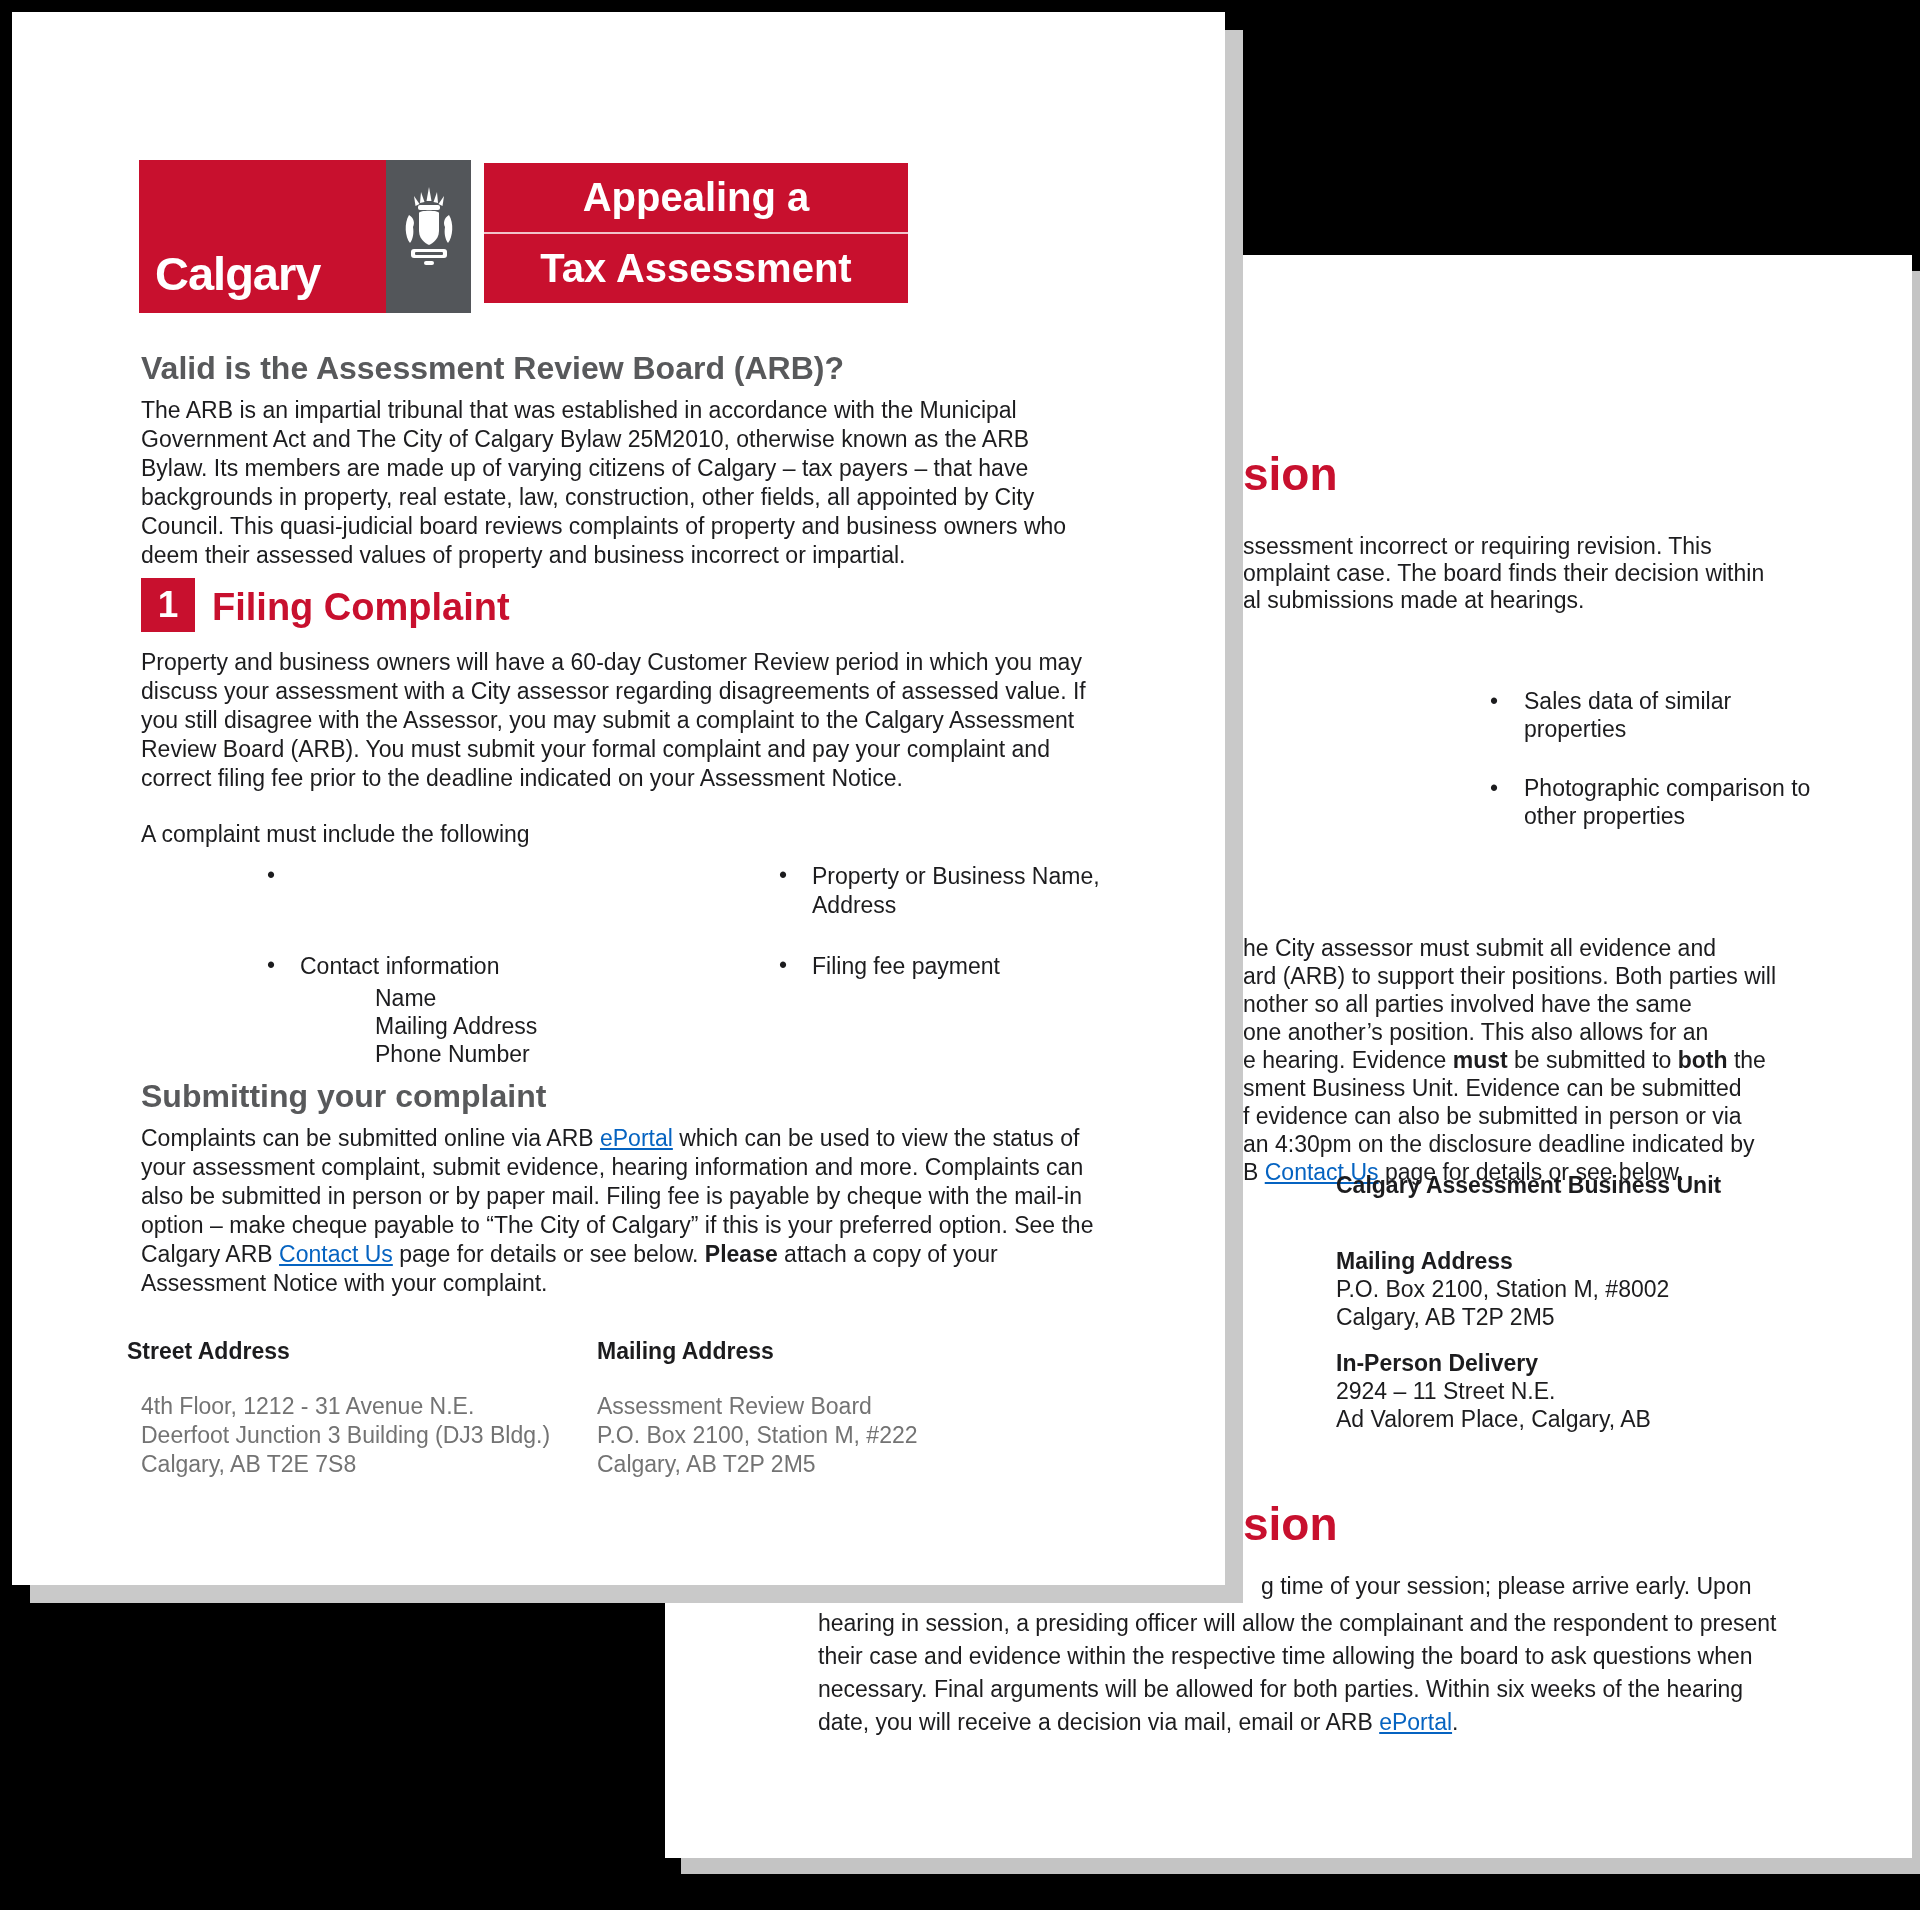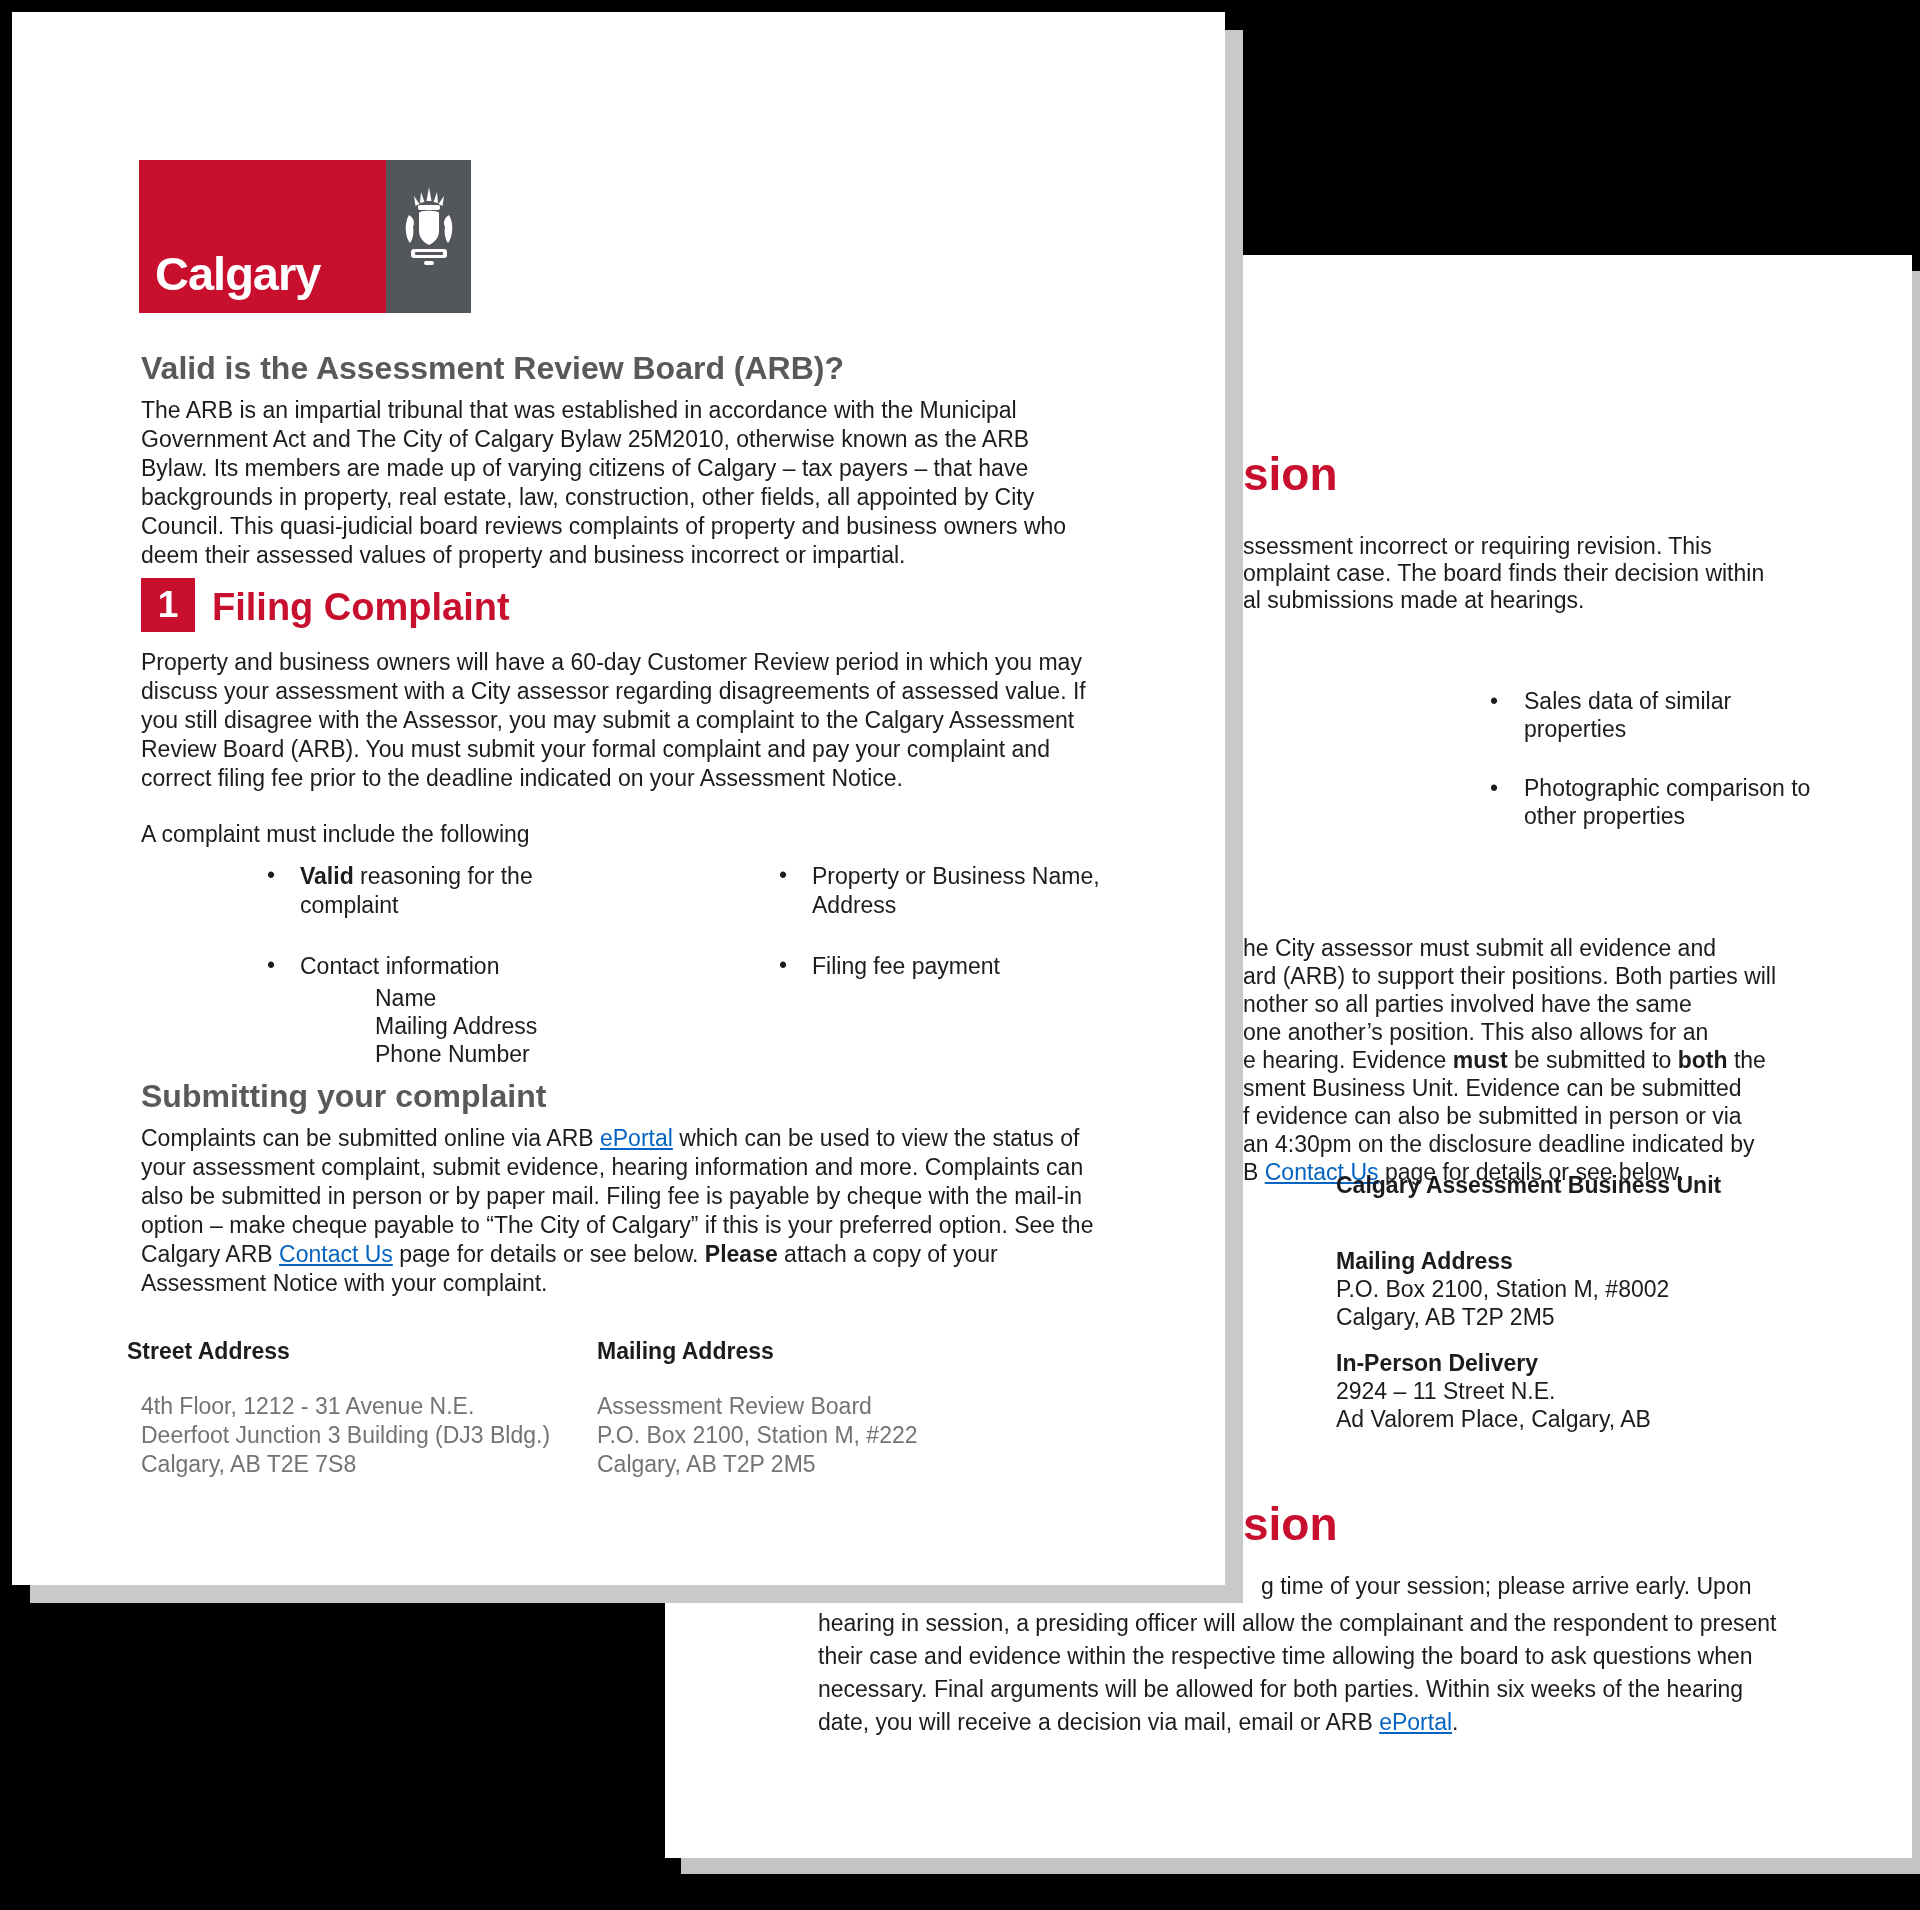--- a/index.html
+++ b/index.html
@@ -96,31 +96,34 @@
           <path d="M8 30 C3 38 4 52 9 58 C12 54 13 48 12 42 C14 38 13 33 8 30 Z"></path>
           <path d="M48 30 C53 38 52 52 47 58 C44 54 43 48 44 42 C42 38 43 33 48 30 Z"></path>
           <rect x="10" y="64" width="36" height="9" rx="3"></rect>
           <rect x="23" y="76" width="10" height="4" rx="2"></rect>
         </g>
         <g fill="#53565a">
           <rect x="14" y="67" width="28" height="3" rx="1"></rect>
         </g>
       </svg>
     </div>
+    <div class="abs" id="banner">
+      <div class="row">Appealing a</div>
+      <div class="row second">Tax Assessment</div>
+    </div>
 
     <div class="abs gray-h" style="left:129px;top:338px;font-size:32px;">Valid is the Assessment Review Board (ARB)?</div>
     <div class="abs body-text" style="left:129px;top:384px;width:955px;">The ARB is an impartial tribunal that was established in accordance with the Municipal Government Act and The City of Calgary Bylaw 25M2010, otherwise known as the ARB Bylaw. Its members are made up of varying citizens of Calgary – tax payers – that have backgrounds in property, real estate, law, construction, other fields, all appointed by City Council. This quasi-judicial board reviews complaints of property and business owners who deem their assessed values of property and business incorrect or impartial.</div>
 
     <div class="abs step-box">1</div>
     <div class="abs red" style="left:200px;top:574px;font-size:38px;font-weight:bold;">Filing Complaint</div>
     <div class="abs body-text" style="left:129px;top:636px;width:955px;">Property and business owners will have a 60-day Customer Review period in which you may discuss your assessment with a City assessor regarding disagreements of assessed value. If you still disagree with the Assessor, you may submit a complaint to the Calgary Assessment Review Board (ARB). You must submit your formal complaint and pay your complaint and correct filing fee prior to the deadline indicated on your Assessment Notice.</div>
     <div class="abs body-text" style="left:129px;top:808px;">A complaint must include the following</div>
 
     <div class="bullet-dot" style="left:255px;top:850px">•</div>
-    <div class="abs body-text" style="left:288px;top:850px;width:280px;"><b>Valid</b><span> reasoning for the complaint</span></div>
 
     <div class="bullet-dot" style="left:255px;top:940px">•</div>
     <div class="abs body-text" style="left:288px;top:940px;">Contact information</div>
     <div class="abs body-text" style="left:363px;top:972px;">Name</div>
     <div class="abs body-text" style="left:363px;top:1000px;">Mailing Address</div>
     <div class="abs body-text" style="left:363px;top:1028px;">Phone Number</div>
 
     <div class="bullet-dot" style="left:767px;top:850px">•</div>
     <div class="abs body-text" style="left:800px;top:850px;width:310px;">Property or Business Name, Address</div>
 

